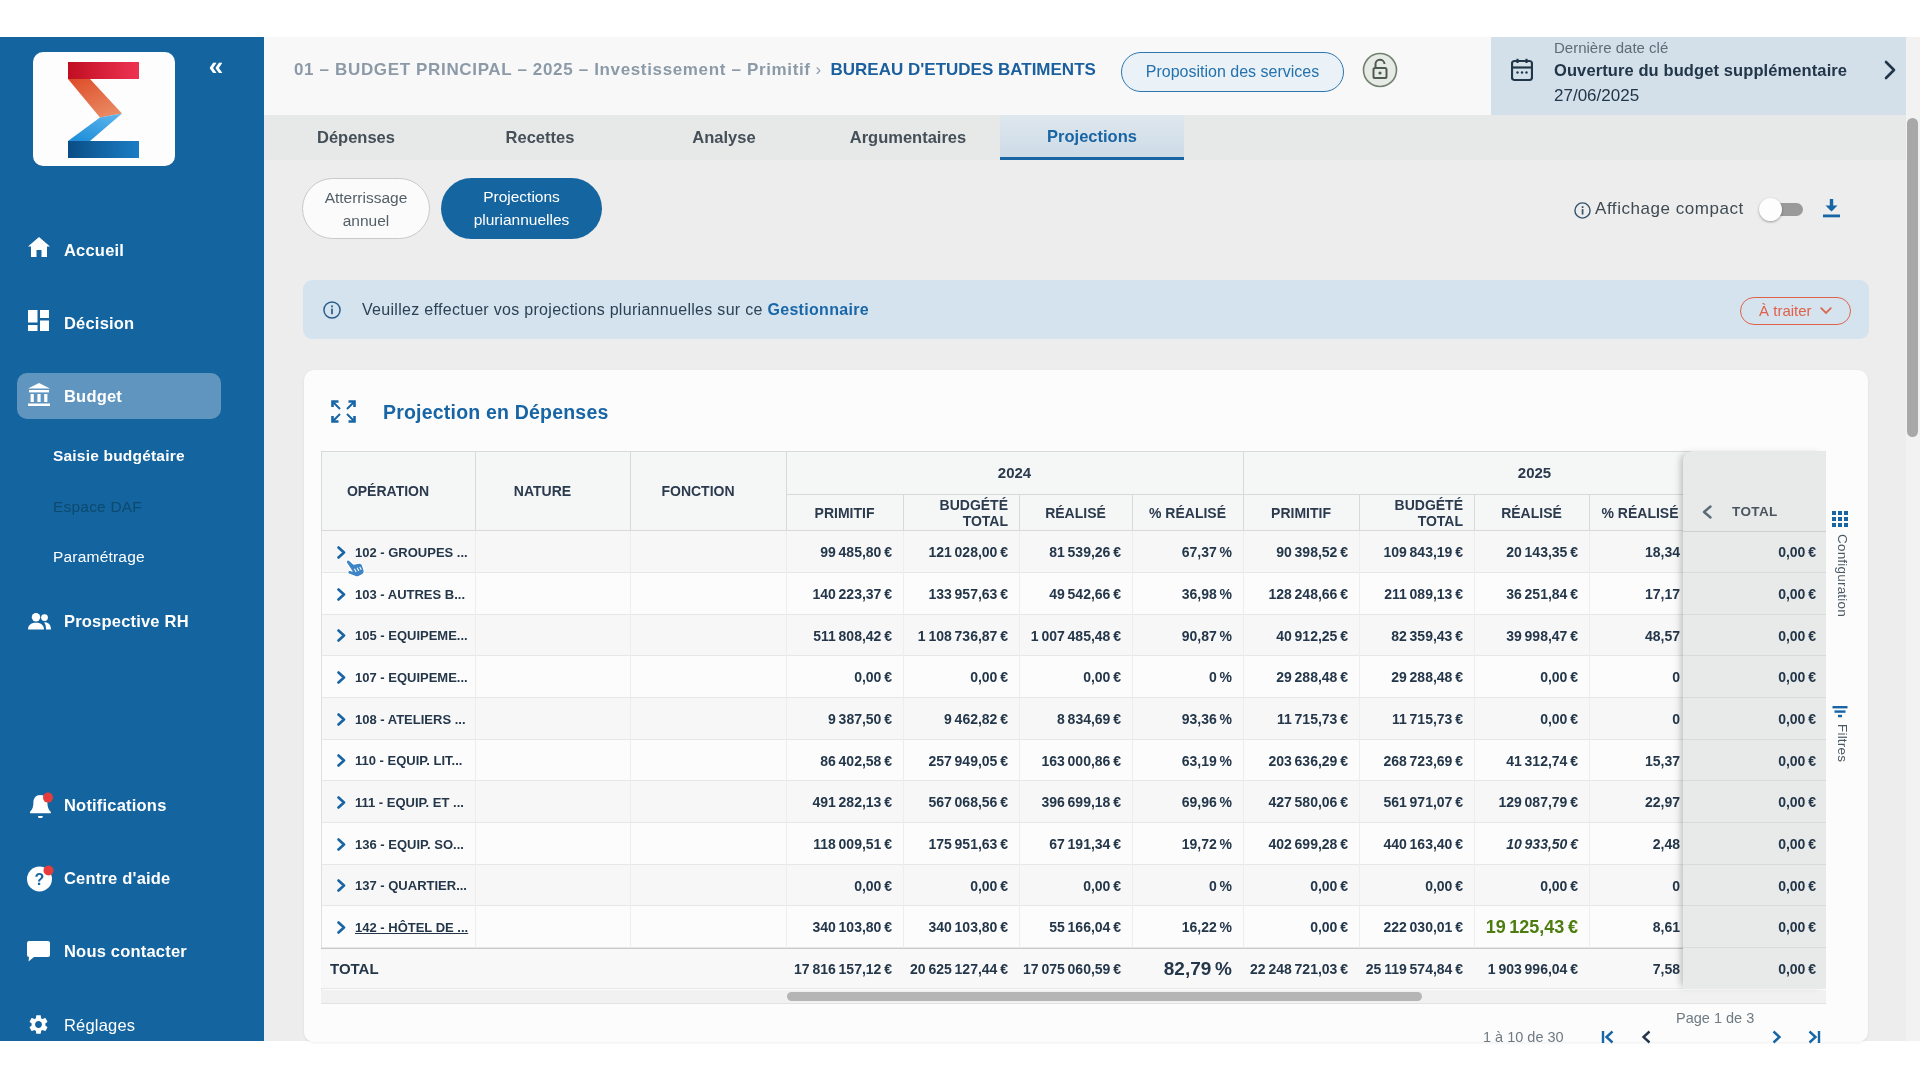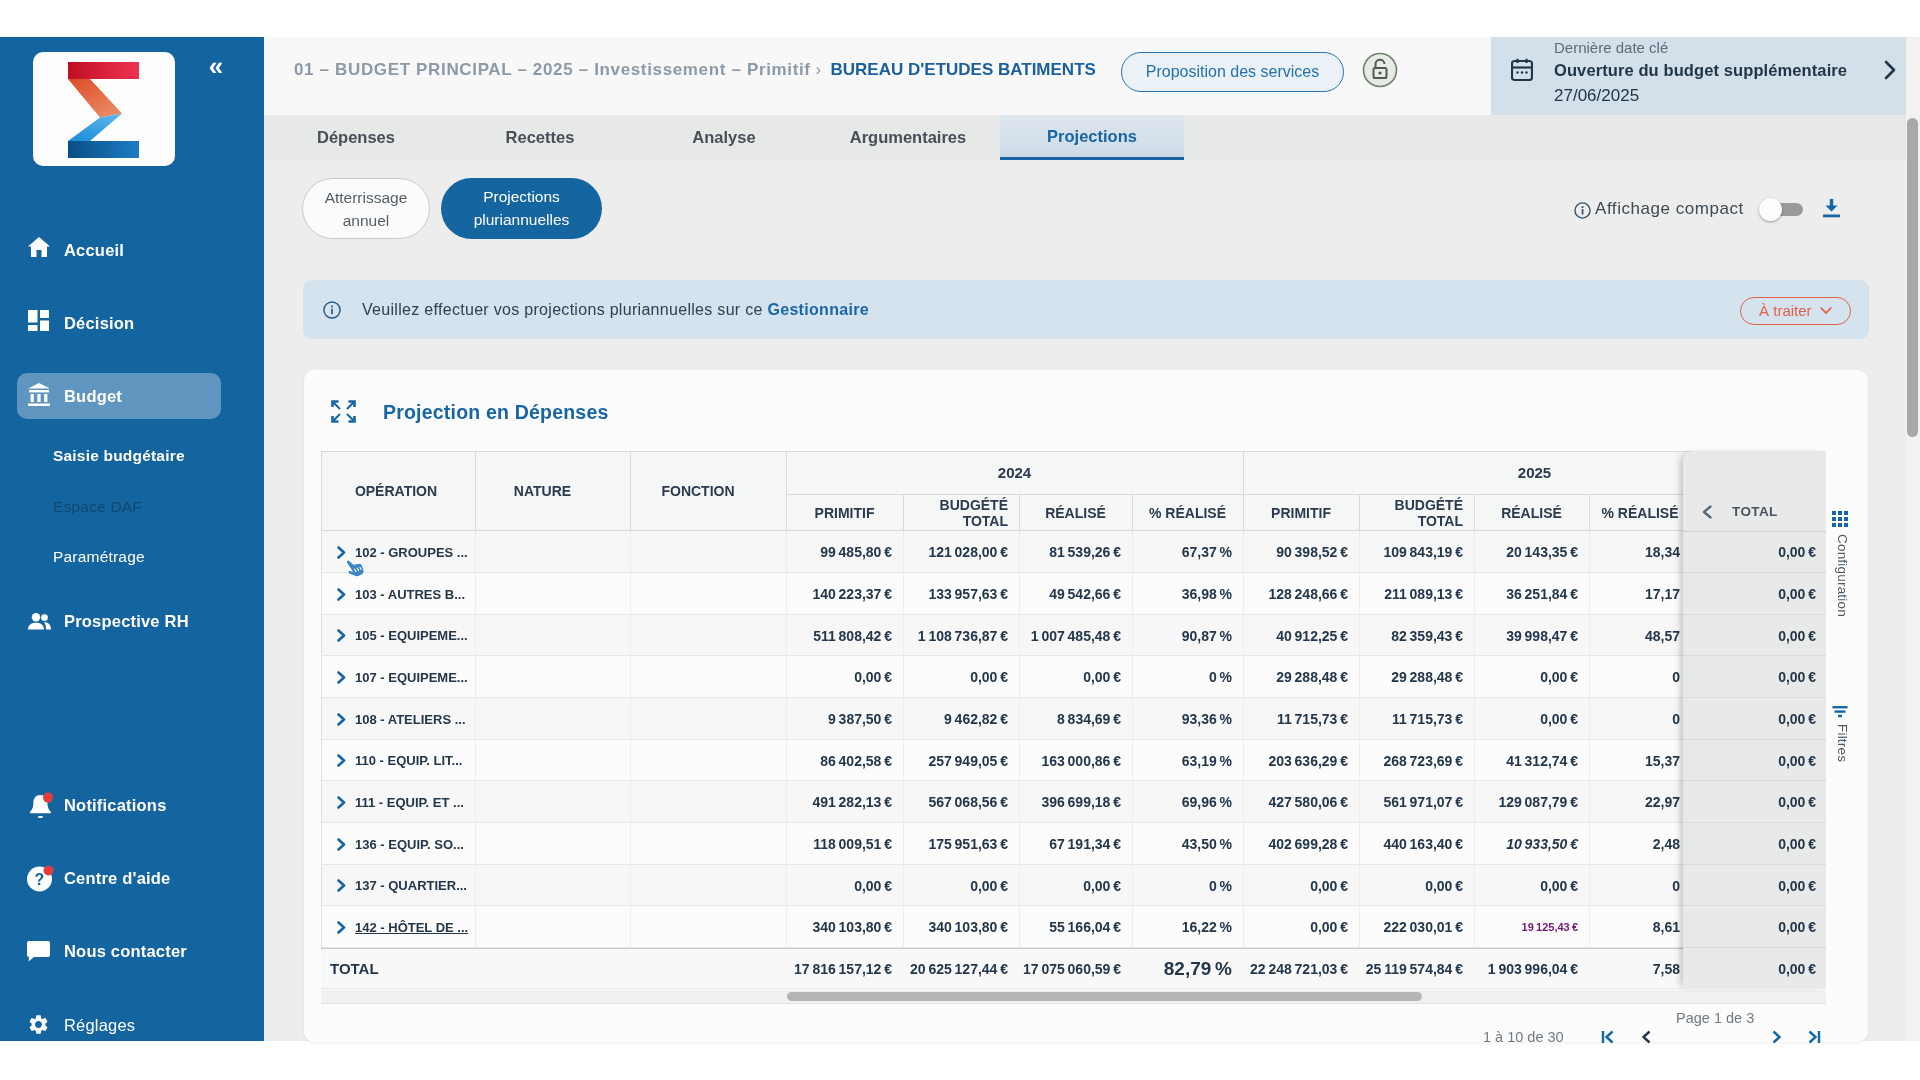--- a/index.html
+++ b/index.html
@@ -159,21 +159,21 @@
 <div class="abs" style="left:630px;top:451px;width:1px;height:80px;background:#d9d9d9;"></div>
 <div class="abs" style="left:786px;top:451px;width:1px;height:80px;background:#d9d9d9;"></div>
 <div class="abs" style="left:1243px;top:451px;width:1px;height:80px;background:#d9d9d9;"></div>
 <div class="abs" style="left:1691px;top:451px;width:1px;height:80px;background:#d9d9d9;"></div>
 <div class="abs" style="left:903px;top:494px;width:1px;height:37px;background:#d9d9d9;"></div>
 <div class="abs" style="left:1019px;top:494px;width:1px;height:37px;background:#d9d9d9;"></div>
 <div class="abs" style="left:1132px;top:494px;width:1px;height:37px;background:#d9d9d9;"></div>
 <div class="abs" style="left:1359px;top:494px;width:1px;height:37px;background:#d9d9d9;"></div>
 <div class="abs" style="left:1474px;top:494px;width:1px;height:37px;background:#d9d9d9;"></div>
 <div class="abs" style="left:1589px;top:494px;width:1px;height:37px;background:#d9d9d9;"></div>
-<div class="abs" style="left:321px;top:451px;width:154px;height:80px;display:flex;flex-direction:column;justify-content:center;color:#2b3a4d;font-size:14px;font-weight:bold;text-align:center;padding-right:20px;margin-left:8px;">OPÉRATION</div>
+<div class="abs" style="left:321px;top:451px;width:154px;height:80px;display:flex;flex-direction:column;justify-content:center;color:#2b3a4d;font-size:14px;font-weight:bold;text-align:center;padding-right:20px;">OPÉRATION</div>
 <div class="abs" style="left:475px;top:451px;width:155px;height:80px;display:flex;flex-direction:column;justify-content:center;color:#2b3a4d;font-size:14px;font-weight:bold;text-align:center;padding-right:20px;">NATURE</div>
 <div class="abs" style="left:630px;top:451px;width:156px;height:80px;display:flex;flex-direction:column;justify-content:center;color:#2b3a4d;font-size:14px;font-weight:bold;text-align:center;padding-right:20px;">FONCTION</div>
 <div class="abs" style="left:786px;top:451px;width:457px;height:43px;display:flex;flex-direction:column;justify-content:center;color:#2b3a4d;font-size:15px;font-weight:bold;text-align:center;padding-right:0px;">2024</div>
 <div class="abs" style="left:1243px;top:451px;width:583px;height:43px;display:flex;flex-direction:column;justify-content:center;color:#2b3a4d;font-size:15px;font-weight:bold;text-align:center;padding-right:0px;">2025</div>
 <div class="abs" style="left:786px;top:494px;width:117px;height:37px;display:flex;flex-direction:column;justify-content:center;color:#2b3a4d;font-size:14px;font-weight:bold;text-align:center;padding-right:0px;">PRIMITIF</div>
 <div class="abs" style="left:903px;top:494px;width:116px;height:37px;display:flex;flex-direction:column;justify-content:center;color:#2b3a4d;font-size:14px;font-weight:bold;text-align:right;padding-right:11px;">BUDGÉTÉ<br>TOTAL</div>
 <div class="abs" style="left:1019px;top:494px;width:113px;height:37px;display:flex;flex-direction:column;justify-content:center;color:#2b3a4d;font-size:14px;font-weight:bold;text-align:center;padding-right:0px;">RÉALISÉ</div>
 <div class="abs" style="left:1132px;top:494px;width:111px;height:37px;display:flex;flex-direction:column;justify-content:center;color:#2b3a4d;font-size:14px;font-weight:bold;text-align:center;padding-right:0px;">% RÉALISÉ</div>
 <div class="abs" style="left:1243px;top:494px;width:116px;height:37px;display:flex;flex-direction:column;justify-content:center;color:#2b3a4d;font-size:14px;font-weight:bold;text-align:center;padding-right:0px;">PRIMITIF</div>
 <div class="abs" style="left:1359px;top:494px;width:115px;height:37px;display:flex;flex-direction:column;justify-content:center;color:#2b3a4d;font-size:14px;font-weight:bold;text-align:right;padding-right:11px;">BUDGÉTÉ<br>TOTAL</div>
@@ -375,21 +375,21 @@
 <div class="abs" style="left:1691px;top:823px;width:1px;height:42px;background:#ededed;"></div>
 <div class="abs" style="left:321px;top:823px;width:154px;height:42px;display:flex;align-items:center;padding-left:16px;color:#24374a;font-size:13px;font-weight:bold;">
     <svg width="9" height="13" viewBox="0 0 9 13" style="margin-right:9px;flex:none;">
       <path d="M1.5 1.5 L7 6.5 L1.5 11.5" fill="none" stroke="#1765a4" stroke-width="2.6" stroke-linecap="round" stroke-linejoin="round"></path>
     </svg>
     <span style="white-space:nowrap;">136 - EQUIP. SO...</span>
   </div>
 <div class="abs" style="left:786px;top:823px;width:117px;height:42px;display:flex;align-items:center;justify-content:flex-end;padding-right:11px;color:#24374a;font-size:14px;font-weight:bold;white-space:nowrap;">118 009,51 €</div>
 <div class="abs" style="left:903px;top:823px;width:116px;height:42px;display:flex;align-items:center;justify-content:flex-end;padding-right:11px;color:#24374a;font-size:14px;font-weight:bold;white-space:nowrap;">175 951,63 €</div>
 <div class="abs" style="left:1019px;top:823px;width:113px;height:42px;display:flex;align-items:center;justify-content:flex-end;padding-right:11px;color:#24374a;font-size:14px;font-weight:bold;white-space:nowrap;">67 191,34 €</div>
-<div class="abs" style="left:1132px;top:823px;width:111px;height:42px;display:flex;align-items:center;justify-content:flex-end;padding-right:11px;color:#24374a;font-size:14px;font-weight:bold;white-space:nowrap;">43,50 %</div>
+<div class="abs" style="left:1132px;top:823px;width:111px;height:42px;display:flex;align-items:center;justify-content:flex-end;padding-right:11px;color:#24374a;font-size:14px;font-weight:bold;white-space:nowrap;">19,72 %</div>
 <div class="abs" style="left:1243px;top:823px;width:116px;height:42px;display:flex;align-items:center;justify-content:flex-end;padding-right:11px;color:#24374a;font-size:14px;font-weight:bold;white-space:nowrap;">402 699,28 €</div>
 <div class="abs" style="left:1359px;top:823px;width:115px;height:42px;display:flex;align-items:center;justify-content:flex-end;padding-right:11px;color:#24374a;font-size:14px;font-weight:bold;white-space:nowrap;">440 163,40 €</div>
 <div class="abs" style="left:1474px;top:823px;width:115px;height:42px;display:flex;align-items:center;justify-content:flex-end;padding-right:11px;color:#24374a;font-size:14px;font-weight:bold;white-space:nowrap;font-style:italic;">10 933,50 €</div>
 <div class="abs" style="left:1589px;top:823px;width:102px;height:42px;display:flex;align-items:center;justify-content:flex-end;padding-right:11px;color:#24374a;font-size:14px;font-weight:bold;white-space:nowrap;">2,48</div>
 <div class="abs" style="left:321px;top:865px;width:1505px;height:41px;background:#f7f7f7;border-bottom:1px solid #e7e7e7;"></div>
 <div class="abs" style="left:475px;top:865px;width:1px;height:41px;background:#ededed;"></div>
 <div class="abs" style="left:630px;top:865px;width:1px;height:41px;background:#ededed;"></div>
 <div class="abs" style="left:786px;top:865px;width:1px;height:41px;background:#ededed;"></div>
 <div class="abs" style="left:903px;top:865px;width:1px;height:41px;background:#ededed;"></div>
 <div class="abs" style="left:1019px;top:865px;width:1px;height:41px;background:#ededed;"></div>
@@ -430,21 +430,21 @@
       <path d="M1.5 1.5 L7 6.5 L1.5 11.5" fill="none" stroke="#1765a4" stroke-width="2.6" stroke-linecap="round" stroke-linejoin="round"></path>
     </svg>
     <span style="white-space:nowrap;text-decoration:underline;">142 - HÔTEL DE ...</span>
   </div>
 <div class="abs" style="left:786px;top:906px;width:117px;height:42px;display:flex;align-items:center;justify-content:flex-end;padding-right:11px;color:#24374a;font-size:14px;font-weight:bold;white-space:nowrap;">340 103,80 €</div>
 <div class="abs" style="left:903px;top:906px;width:116px;height:42px;display:flex;align-items:center;justify-content:flex-end;padding-right:11px;color:#24374a;font-size:14px;font-weight:bold;white-space:nowrap;">340 103,80 €</div>
 <div class="abs" style="left:1019px;top:906px;width:113px;height:42px;display:flex;align-items:center;justify-content:flex-end;padding-right:11px;color:#24374a;font-size:14px;font-weight:bold;white-space:nowrap;">55 166,04 €</div>
 <div class="abs" style="left:1132px;top:906px;width:111px;height:42px;display:flex;align-items:center;justify-content:flex-end;padding-right:11px;color:#24374a;font-size:14px;font-weight:bold;white-space:nowrap;">16,22 %</div>
 <div class="abs" style="left:1243px;top:906px;width:116px;height:42px;display:flex;align-items:center;justify-content:flex-end;padding-right:11px;color:#24374a;font-size:14px;font-weight:bold;white-space:nowrap;">0,00 €</div>
 <div class="abs" style="left:1359px;top:906px;width:115px;height:42px;display:flex;align-items:center;justify-content:flex-end;padding-right:11px;color:#24374a;font-size:14px;font-weight:bold;white-space:nowrap;">222 030,01 €</div>
-<div class="abs" style="left:1474px;top:906px;width:115px;height:42px;display:flex;align-items:center;justify-content:flex-end;padding-right:11px;color:#701a75;font-size:11px;font-weight:bold;white-space:nowrap;">19 125,43 €</div>
+<div class="abs" style="left:1474px;top:906px;width:115px;height:42px;display:flex;align-items:center;justify-content:flex-end;padding-right:11px;color:#4d7c0f;font-size:18px;font-weight:bold;white-space:nowrap;">19 125,43 €</div>
 <div class="abs" style="left:1589px;top:906px;width:102px;height:42px;display:flex;align-items:center;justify-content:flex-end;padding-right:11px;color:#24374a;font-size:14px;font-weight:bold;white-space:nowrap;">8,61</div>
 <div class="abs" style="left:321px;top:531px;width:1px;height:472px;background:#e0e0e0;"></div>
 <div class="abs" style="left:321px;top:948px;width:1505px;height:41px;background:#f8f8f8;border-top:1.5px solid #c9c9c9;border-bottom:1px solid #e7e7e7;"></div>
 <div class="abs" style="left:321px;top:948px;width:154px;height:41px;display:flex;align-items:center;padding-left:9px;color:#24374a;font-size:15px;font-weight:bold;">TOTAL</div>
 <div class="abs" style="left:786px;top:948px;width:117px;height:41px;display:flex;align-items:center;justify-content:flex-end;padding-right:11px;color:#24374a;font-size:14px;font-weight:bold;white-space:nowrap;">17 816 157,12 €</div>
 <div class="abs" style="left:903px;top:948px;width:116px;height:41px;display:flex;align-items:center;justify-content:flex-end;padding-right:11px;color:#24374a;font-size:14px;font-weight:bold;white-space:nowrap;">20 625 127,44 €</div>
 <div class="abs" style="left:1019px;top:948px;width:113px;height:41px;display:flex;align-items:center;justify-content:flex-end;padding-right:11px;color:#24374a;font-size:14px;font-weight:bold;white-space:nowrap;">17 075 060,59 €</div>
 <div class="abs" style="left:1132px;top:948px;width:111px;height:41px;display:flex;align-items:center;justify-content:flex-end;padding-right:11px;color:#24374a;font-size:19px;font-weight:bold;white-space:nowrap;">82,79 %</div>
 <div class="abs" style="left:1243px;top:948px;width:116px;height:41px;display:flex;align-items:center;justify-content:flex-end;padding-right:11px;color:#24374a;font-size:14px;font-weight:bold;white-space:nowrap;">22 248 721,03 €</div>
 <div class="abs" style="left:1359px;top:948px;width:115px;height:41px;display:flex;align-items:center;justify-content:flex-end;padding-right:11px;color:#24374a;font-size:14px;font-weight:bold;white-space:nowrap;">25 119 574,84 €</div>

